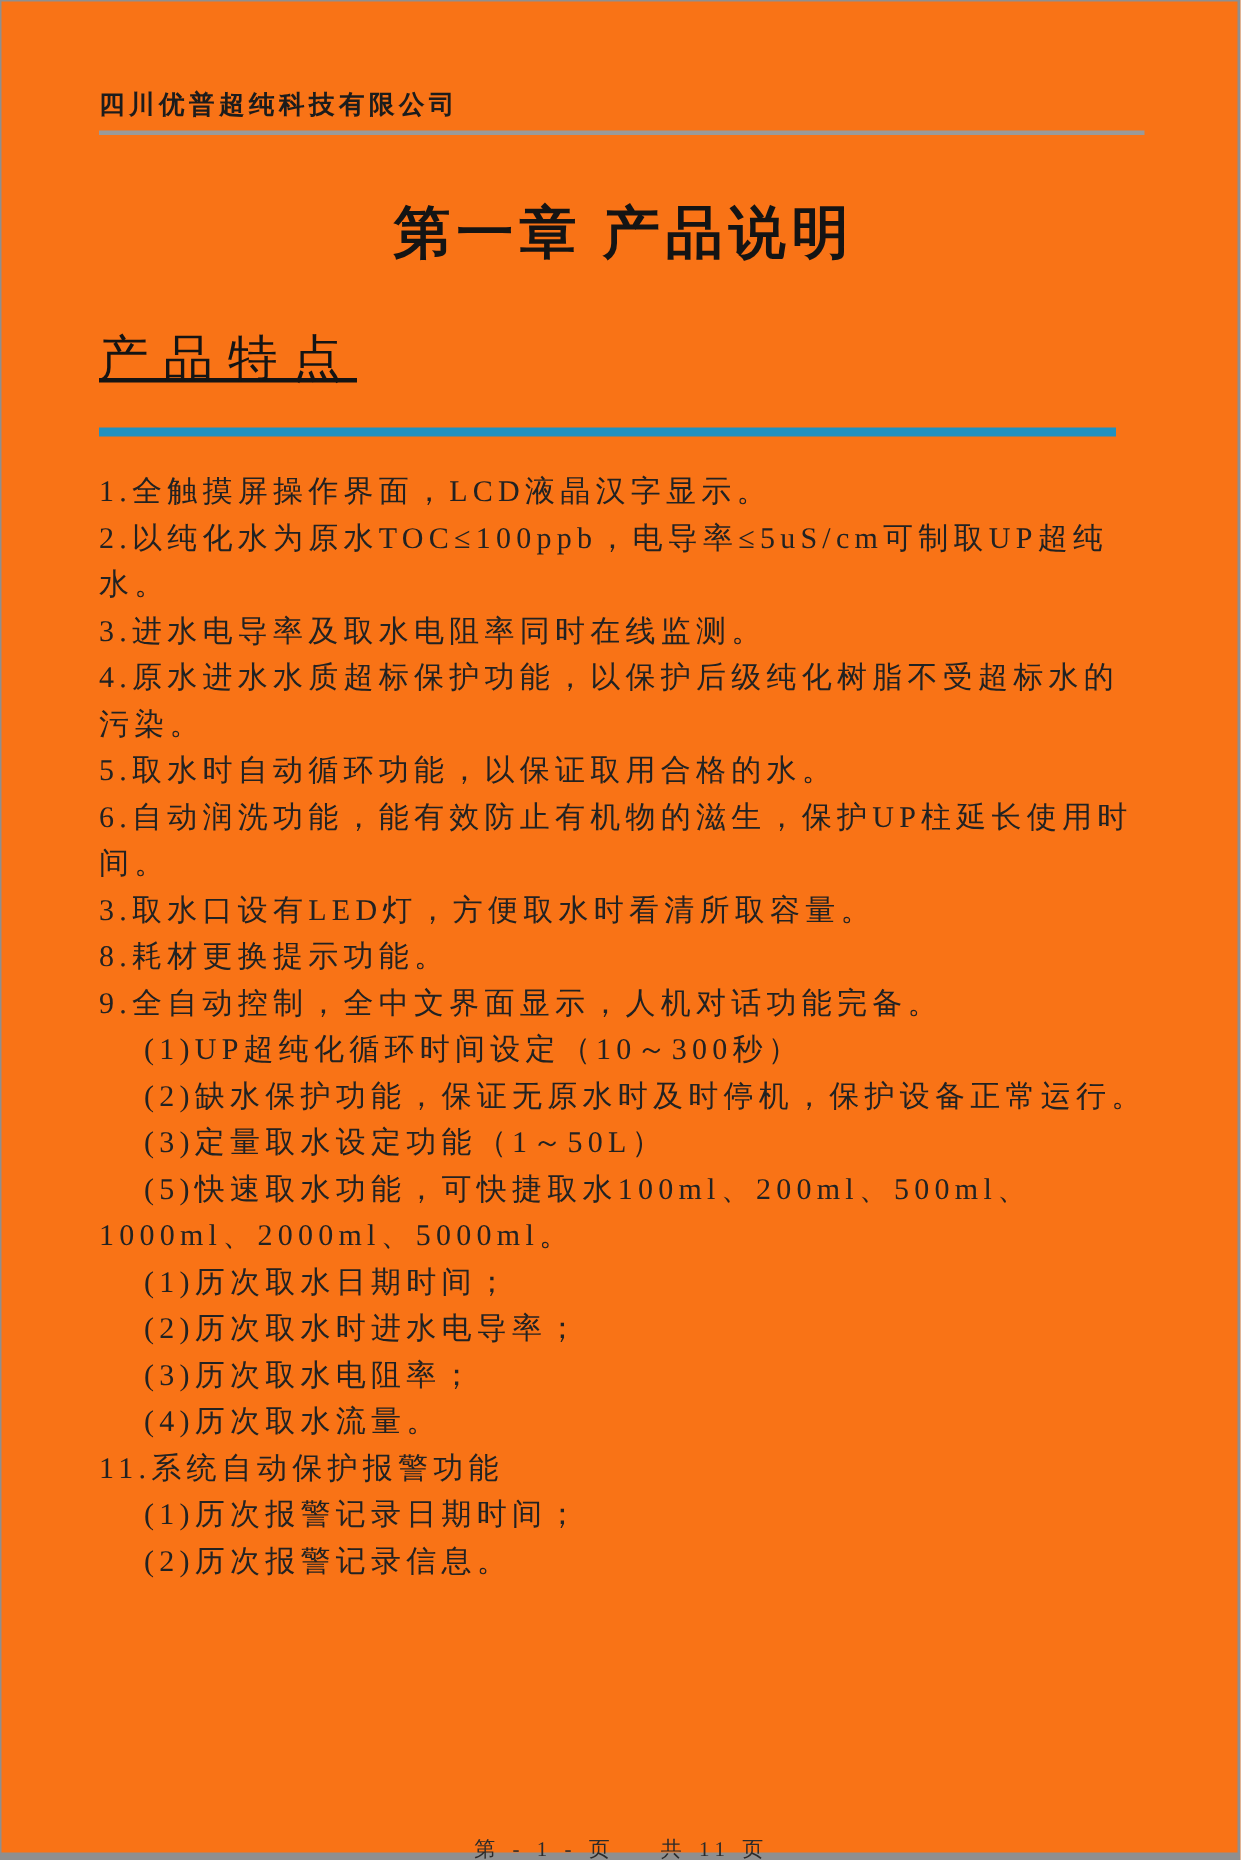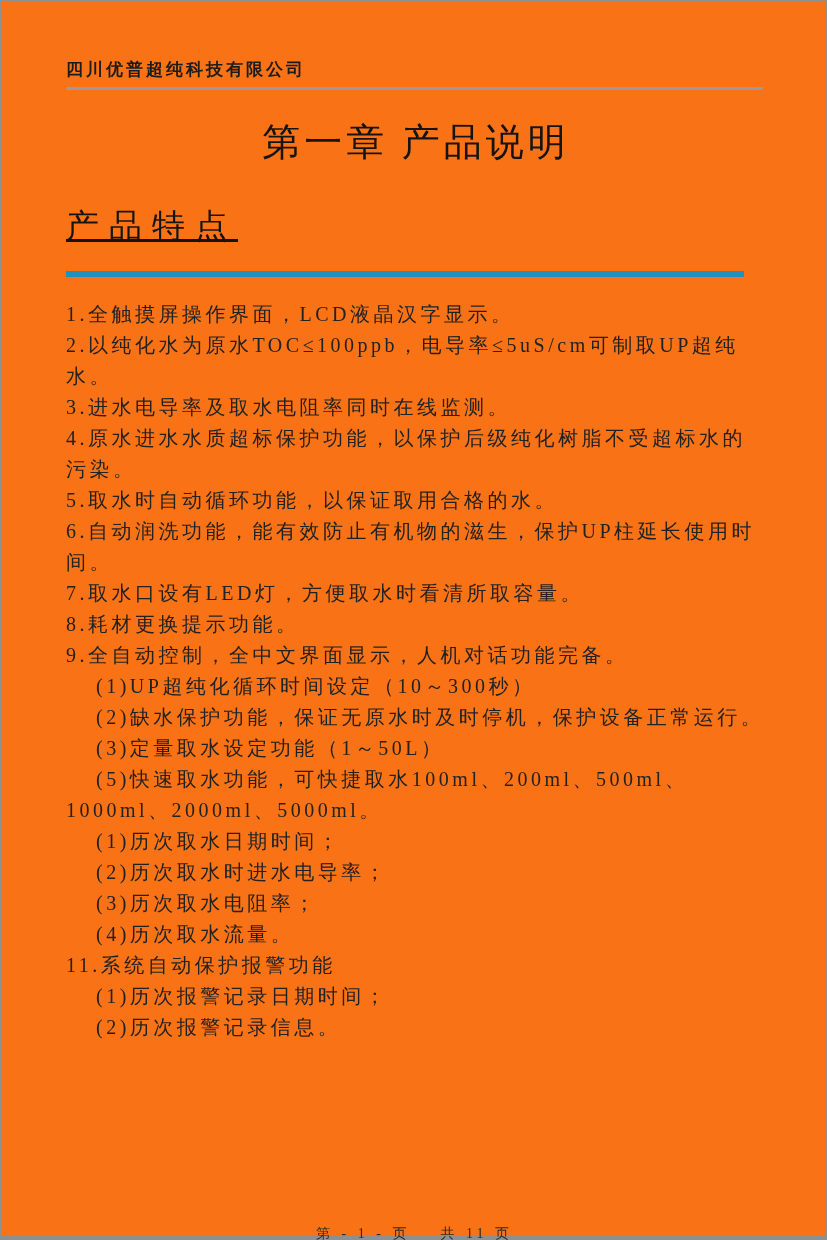--- a/index.html
+++ b/index.html
@@ -39,24 +39,24 @@
     color: #1c1c1c;
     line-height: 22px;
   }
   .header-rule {
     margin-top: 6px;
     width: 697px;
     height: 3px;
     background: #9a9a9a;
   }
   .chapter-title {
-    margin-top: 30px;
+    margin-top: 44px;
     text-align: center;
     font-size: 38px;
-    font-weight: normal;
+    font-weight: bold;
     letter-spacing: 4px;
     line-height: 44px;
     color: #141414;
   }
   .section-heading {
     margin-top: 44px;
     font-size: 33px;
     font-weight: normal;
     letter-spacing: 10px;
     line-height: 36px;
@@ -114,21 +114,21 @@
 
     <div class="section-rule"></div>
 
     <div class="feature-list">
       <p>1.全触摸屏操作界面，LCD液晶汉字显示。</p>
       <p>2.以纯化水为原水TOC≤100ppb，电导率≤5uS/cm可制取UP超纯水。</p>
       <p>3.进水电导率及取水电阻率同时在线监测。</p>
       <p>4.原水进水水质超标保护功能，以保护后级纯化树脂不受超标水的污染。</p>
       <p>5.取水时自动循环功能，以保证取用合格的水。</p>
       <p>6.自动润洗功能，能有效防止有机物的滋生，保护UP柱延长使用时间。</p>
-      <p>7.取水口设有LED灯，方便取水时看清所取容量。</p>
+      <p>3.取水口设有LED灯，方便取水时看清所取容量。</p>
       <p>8.耗材更换提示功能。</p>
       <p>9.全自动控制，全中文界面显示，人机对话功能完备。</p>
       <p class="sub">(1)UP超纯化循环时间设定（10～300秒）</p>
       <p class="sub">(2)缺水保护功能，保证无原水时及时停机，保护设备正常运行。</p>
       <p class="sub">(3)定量取水设定功能（1～50L）</p>
       <p class="sub">(5)快速取水功能，可快捷取水100ml、200ml、500ml、1000ml、2000ml、5000ml。</p>
       <p class="sub">(1)历次取水日期时间；</p>
       <p class="sub">(2)历次取水时进水电导率；</p>
       <p class="sub">(3)历次取水电阻率；</p>
       <p class="sub">(4)历次取水流量。</p>

